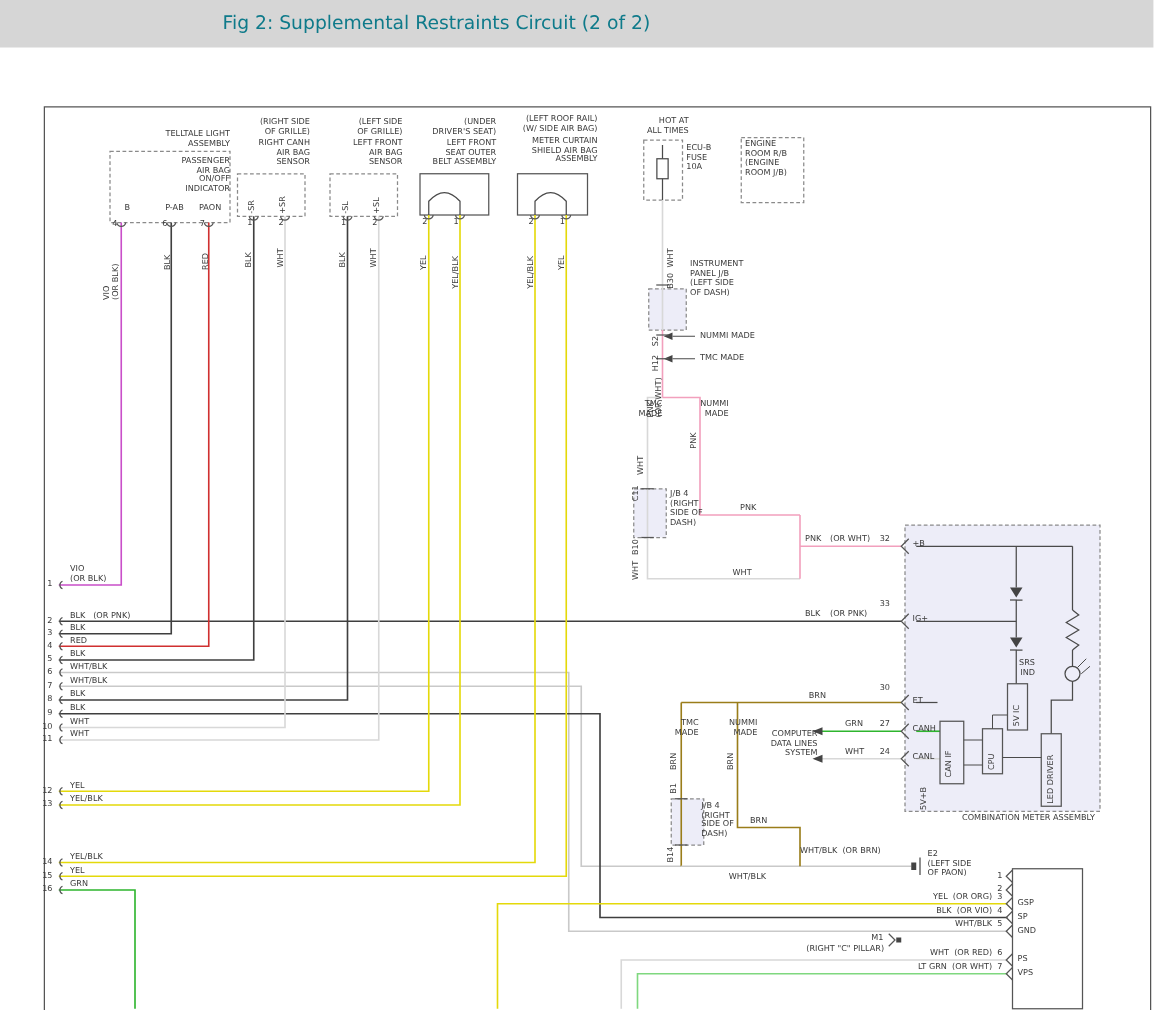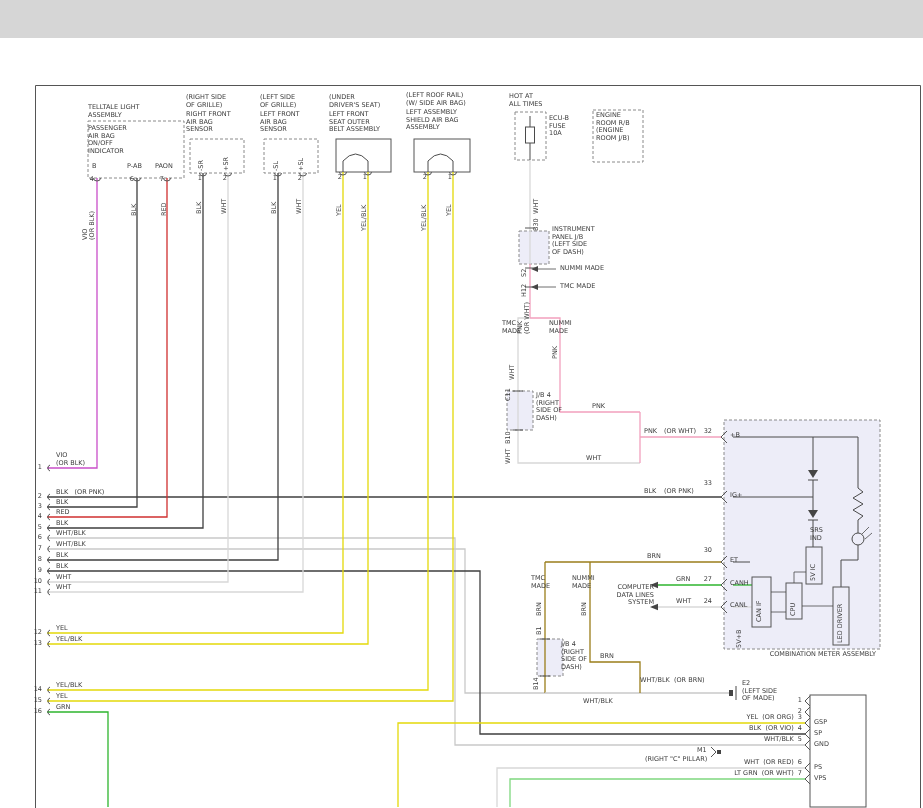--- a/index.html
+++ b/index.html
@@ -1,40 +1,41 @@
 <!DOCTYPE html>
 <html><head>
 <meta charset="utf-8">
 <style>
   html,body{margin:0;padding:0;background:#fff;}
   .stage{position:relative;width:923px;height:808px;background:#fff;overflow:hidden;
          font-family:"DejaVu Sans","Liberation Sans",sans-serif;}
   .hdr{position:absolute;left:0;top:0;width:923px;height:38px;background:#d6d6d6;}
   .title{position:absolute;left:178px;top:9px;font-size:15px;font-weight:500;color:#0e7a8a;white-space:pre;}
   .lbl{position:absolute;font-size:6.5px;line-height:1.18;color:#3b3b3b;white-space:pre;}
-  .c{text-align:left;}
+  .c{text-align:right;}
   .r{text-align:right;}
   .rot{position:absolute;font-size:6.5px;line-height:1.1;color:#3b3b3b;white-space:pre;
        transform-origin:0 0;transform:rotate(-90deg);}
   svg{position:absolute;left:0;top:0;}
   .wire{fill:none;stroke-width:1.3px;}
   .thin{fill:none;stroke:#4a4a4a;stroke-width:1px;}
   .xthin{fill:none;stroke:#4a4a4a;stroke-width:0.8px;}
   .dash{fill:none;stroke:#8a8a8a;stroke-width:1px;stroke-dasharray:3,2;}
   .dashf{stroke:#8a8a8a;stroke-width:1px;stroke-dasharray:3,2;}
   .solid{fill:none;stroke:#555;stroke-width:1px;}
   .tick{stroke:#555;stroke-width:1px;fill:none;}
   .blkfill{fill:#444;stroke:none;}
 </style>
 </head>
 <body>
 
 <div class="stage">
 
   <div class="hdr"></div>
+  <div class="title">Fig 2: Supplemental Restraints Circuit (2 of 2)</div>
 
   <svg width="923" height="808" viewBox="0 0 923 808">
 
     <path d="M35.5,808 L35.5,85.5 L920.5,85.5 L920.5,808" class="solid"></path>
 
     <rect x="88" y="121" width="96" height="57" class="dash"></rect>
     <rect x="190" y="139" width="54" height="34" class="dash"></rect>
     <rect x="264" y="139" width="54" height="34" class="dash"></rect>
     <rect x="336" y="139" width="55" height="33" class="solid"></rect>
     <rect x="414" y="139" width="56" height="33" class="solid"></rect>
@@ -200,21 +201,21 @@
 INDICATOR</span>
   <span class="lbl c" style="left:92px;top:163px;width:12px">B</span>
   <span class="lbl c" style="left:127px;top:163px;width:20px">P-AB</span>
   <span class="lbl c" style="left:155px;top:163px;width:22px">PAON</span>
   <span class="lbl r" style="left:86px;top:176px;width:8px">4</span>
   <span class="lbl r" style="left:126px;top:176px;width:8px">6</span>
   <span class="lbl r" style="left:156px;top:176px;width:8px">7</span>
 
   <span class="lbl c" style="left:186px;top:94px;width:62px">(RIGHT SIDE
 OF GRILLE)</span>
-  <span class="lbl c" style="left:186px;top:111px;width:62px">RIGHT FRONT
+  <span class="lbl c" style="left:186px;top:111px;width:62px">RIGHT CANH
 AIR BAG
 SENSOR</span>
   <span class="rot" style="left:198px;top:171px">-SR</span>
   <span class="rot" style="left:223px;top:171px">+SR</span>
   <span class="lbl r" style="left:194px;top:175px;width:8px">1</span>
   <span class="lbl r" style="left:219px;top:175px;width:8px">2</span>
 
   <span class="lbl c" style="left:260px;top:94px;width:62px">(LEFT SIDE
 OF GRILLE)</span>
   <span class="lbl c" style="left:260px;top:111px;width:62px">LEFT FRONT
@@ -228,21 +229,21 @@
   <span class="lbl c" style="left:329px;top:94px;width:68px">(UNDER
 DRIVER'S SEAT)</span>
   <span class="lbl c" style="left:329px;top:111px;width:68px">LEFT FRONT
 SEAT OUTER
 BELT ASSEMBLY</span>
   <span class="lbl r" style="left:334px;top:174px;width:8px">2</span>
   <span class="lbl r" style="left:359px;top:174px;width:8px">1</span>
 
   <span class="lbl c" style="left:406px;top:92px;width:72px">(LEFT ROOF RAIL)
 (W/ SIDE AIR BAG)</span>
-  <span class="lbl c" style="left:406px;top:109px;width:72px">LEFT ASSEMBLY
+  <span class="lbl c" style="left:406px;top:109px;width:72px">METER CURTAIN
 SHIELD AIR BAG
 ASSEMBLY</span>
   <span class="lbl r" style="left:419px;top:174px;width:8px">2</span>
   <span class="lbl r" style="left:444px;top:174px;width:8px">1</span>
 
   <span class="lbl c" style="left:509px;top:93px;width:42px">HOT AT
 ALL TIMES</span>
   <span class="lbl" style="left:549px;top:115px">ECU-B
 FUSE
 10A</span>
@@ -273,21 +274,21 @@
   <span class="rot" style="left:552px;top:359px">PNK</span>
   <span class="rot" style="left:505px;top:401px">C11</span>
   <span class="rot" style="left:505px;top:444px">B10</span>
   <span class="rot" style="left:505px;top:464px">WHT</span>
   <span class="rot" style="left:536px;top:616px">BRN</span>
   <span class="rot" style="left:536px;top:635px">B1</span>
   <span class="rot" style="left:581px;top:616px">BRN</span>
   <span class="rot" style="left:533px;top:690px">B14</span>
   <span class="rot" style="left:736px;top:648px">5V+B</span>
 
-  <span class="lbl" style="left:552px;top:226px">INSTRUMENT
+  <span class="lbl" style="left:552px;top:208px">INSTRUMENT
 PANEL J/B
 (LEFT SIDE
 OF DASH)</span>
   <span class="lbl" style="left:560px;top:265px">NUMMI MADE</span>
   <span class="lbl" style="left:560px;top:283px">TMC MADE</span>
   <span class="lbl c" style="left:502px;top:320px;width:28px">TMC
 MADE</span>
   <span class="lbl c" style="left:549px;top:320px;width:34px">NUMMI
 MADE</span>
   <span class="lbl" style="left:536px;top:392px">J/B 4
@@ -331,21 +332,21 @@
 IND</span>
   <span class="rot" style="left:810px;top:581px">5V IC</span>
   <span class="rot" style="left:790px;top:616px">CPU</span>
   <span class="rot" style="left:756px;top:622px">CAN IF</span>
   <span class="rot" style="left:837px;top:643px">LED DRIVER</span>
 
   <span class="lbl" style="left:640px;top:677px">WHT/BLK  (OR BRN)</span>
   <span class="lbl" style="left:583px;top:698px">WHT/BLK</span>
   <span class="lbl" style="left:742px;top:680px">E2
 (LEFT SIDE
-OF MADE)</span>
+OF PAON)</span>
 
   <span class="lbl r" style="left:28px;top:464px;width:14px">1</span>
   <span class="lbl" style="left:56px;top:452px">VIO
 (OR BLK)</span>
   <span class="lbl r" style="left:28px;top:493px;width:14px">2</span>
   <span class="lbl" style="left:56px;top:489px">BLK   (OR PNK)</span>
   <span class="lbl r" style="left:28px;top:503px;width:14px">3</span>
   <span class="lbl" style="left:56px;top:499px">BLK</span>
   <span class="lbl r" style="left:28px;top:513px;width:14px">4</span>
   <span class="lbl" style="left:56px;top:509px">RED</span>

